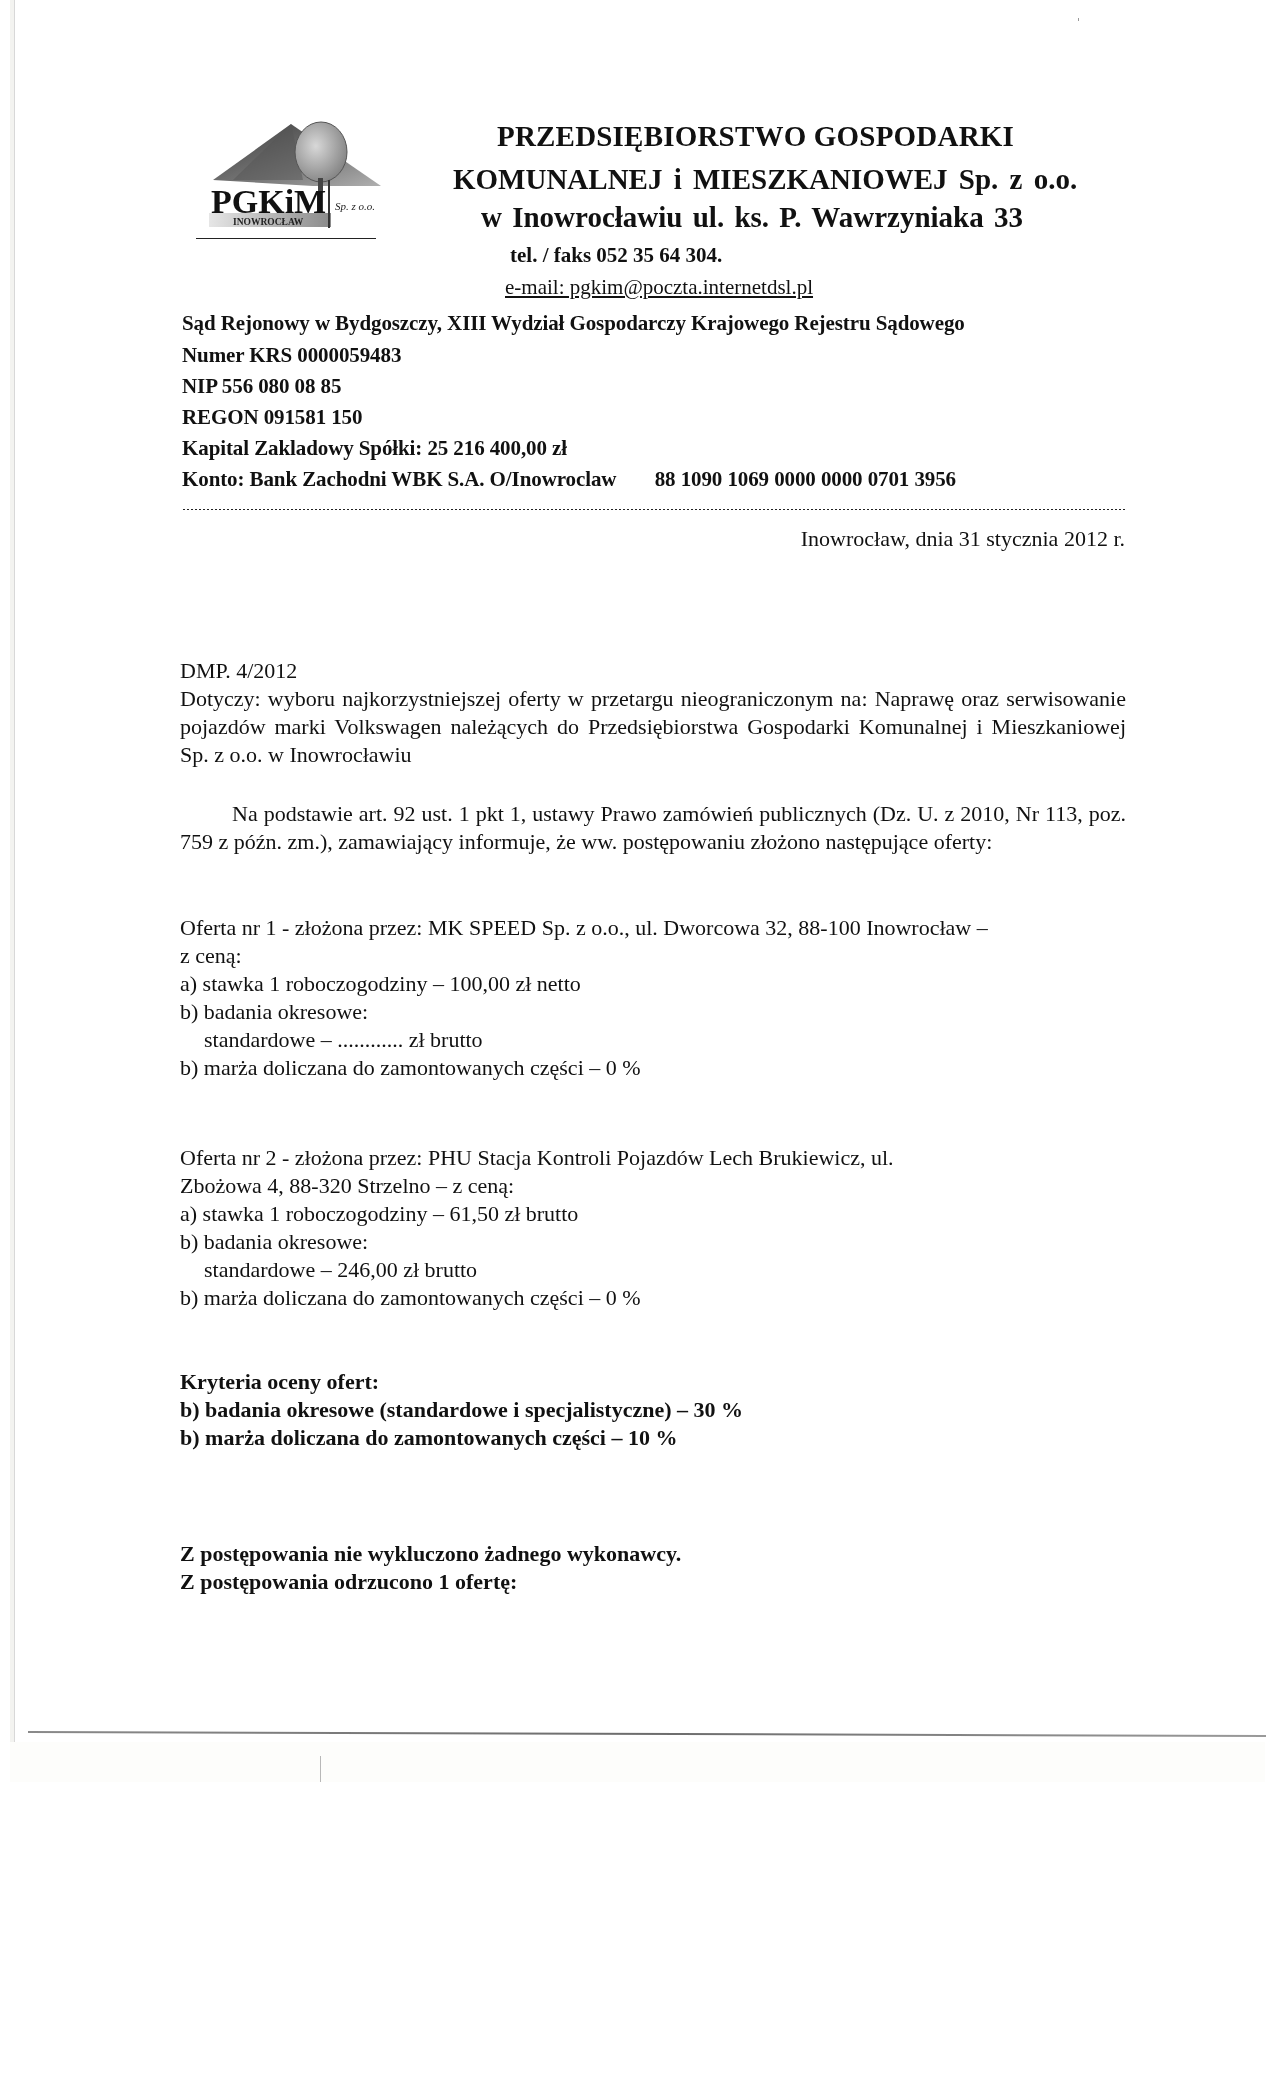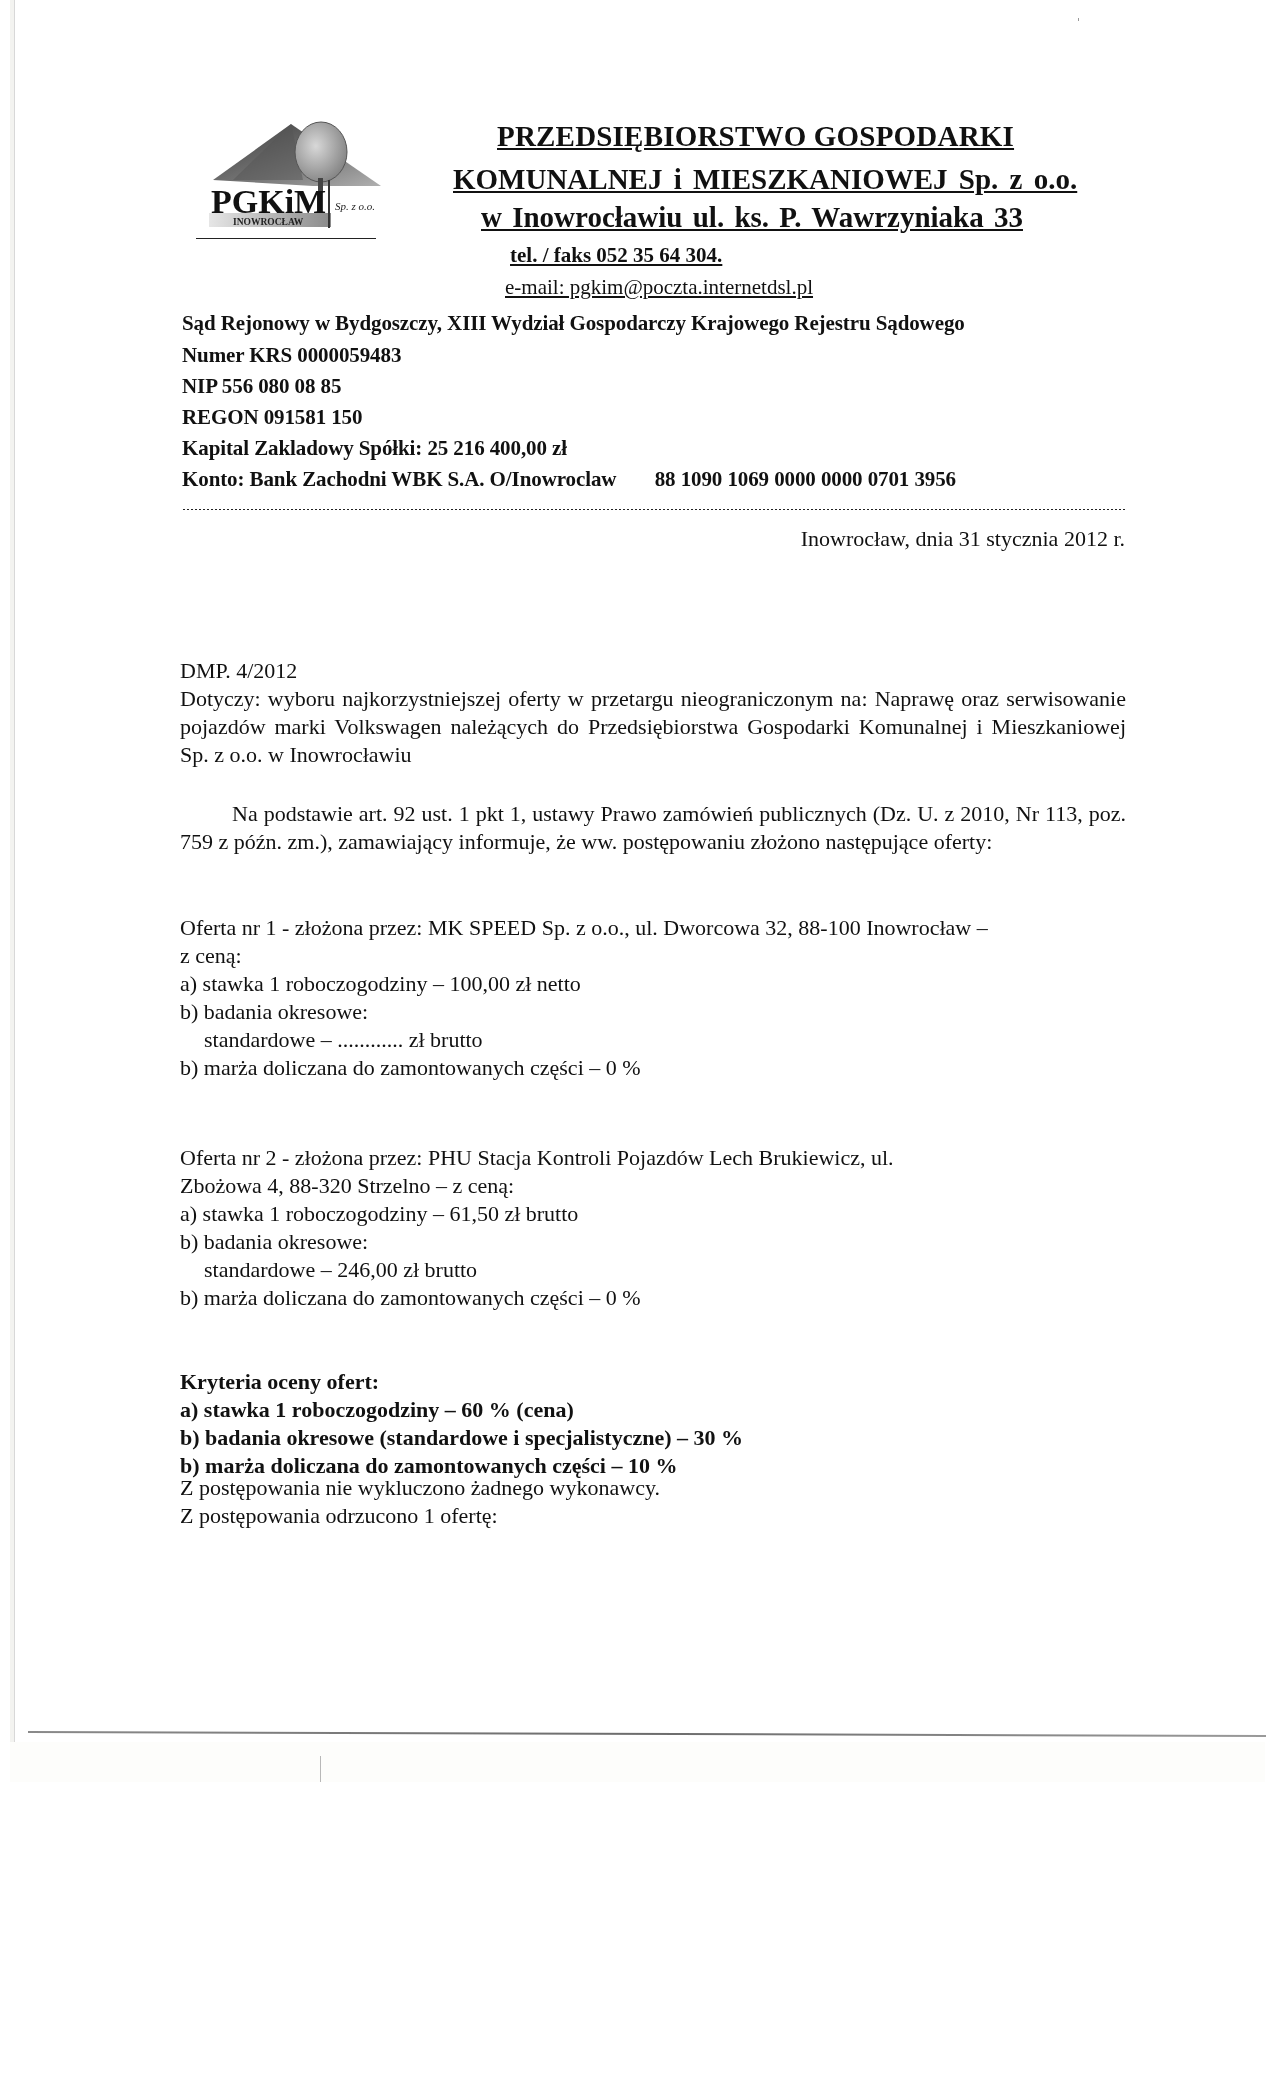--- a/index.html
+++ b/index.html
@@ -12,21 +12,21 @@
   .scan-strip { position: absolute; left: 10px; top: 1742px; width: 1255px; height: 40px; background: #fdfdfb; }
   .scan-tick { position: absolute; left: 320px; top: 1756px; width: 1px; height: 26px; background: #b8b8b8; }
   .speck { position: absolute; left: 1078px; top: 18px; width: 1px; height: 3px; background: #999; }
 
   
   .logo { position: absolute; left: 193px; top: 118px; width: 190px; height: 125px; }
   .logo svg { display: block; }
   .logo-rule { position: absolute; left: 196px; top: 238px; width: 180px; height: 1px; background: #222; }
 
   
-  .hdr { position: absolute; font-family: "Liberation Serif", serif; font-weight: bold; white-space: nowrap; text-decoration: underline; }
+  .hdr { position: absolute; font-family: "Liberation Serif", serif; font-weight: bold; white-space: nowrap; }
   .hdr1 { left: 497px; top: 120px; font-size: 29px; letter-spacing: 0.2px; }
   .hdr2 { left: 453px; top: 163px; font-size: 29px; word-spacing: 4px; }
   .hdr3 { left: 481px; top: 201px; font-size: 29px; word-spacing: 3px; }
   .hdr4 { left: 510px; top: 243px; font-size: 21px; }
   .hdr5 { left: 505px; top: 275px; font-size: 21px; font-weight: normal; text-decoration: underline; }
 
   .reg { position: absolute; left: 182px; font-size: 21px; font-weight: bold; white-space: nowrap; letter-spacing: -0.1px; }
   .dots { position: absolute; left: 182px; top: 508px; width: 944px; height: 3px;
           background-image: radial-gradient(circle, #222 0.9px, transparent 1.1px);
           background-size: 4px 3px; background-repeat: repeat-x; }
@@ -121,25 +121,24 @@
   </div>
   <div class="line">Zbożowa 4, 88-320 Strzelno – z ceną:</div>
   <div class="line">a) stawka 1 roboczogodziny – 61,50 zł brutto</div>
   <div class="line">b) badania okresowe:</div>
   <div class="line indent">standardowe – 246,00 zł brutto</div>
   <div class="line">b) marża doliczana do zamontowanych części – 0 %</div>
 </div>
 
 <div class="body-text" style="top:1368px;font-weight:bold;">
   <div class="line">Kryteria oceny ofert:</div>
-  <div class="line">a) stawka 1 roboczogodziny – 60 % (cena)</div>
   <div class="line">b) badania okresowe (standardowe i specjalistyczne) – 30 %</div>
   <div class="line">b) marża doliczana do zamontowanych części – 10 %</div>
 </div>
 
-<div class="body-text" style="top:1474px;">
+<div class="body-text" style="top:1540px;font-weight:bold;">
   <div class="line">Z postępowania nie wykluczono żadnego wykonawcy.</div>
   <div class="line">Z postępowania odrzucono 1 ofertę:</div>
 </div>
 
 <div class="scan-bottom"></div>
 <div class="scan-strip"></div>
 <div class="scan-tick"></div>
 
 </body></html>

